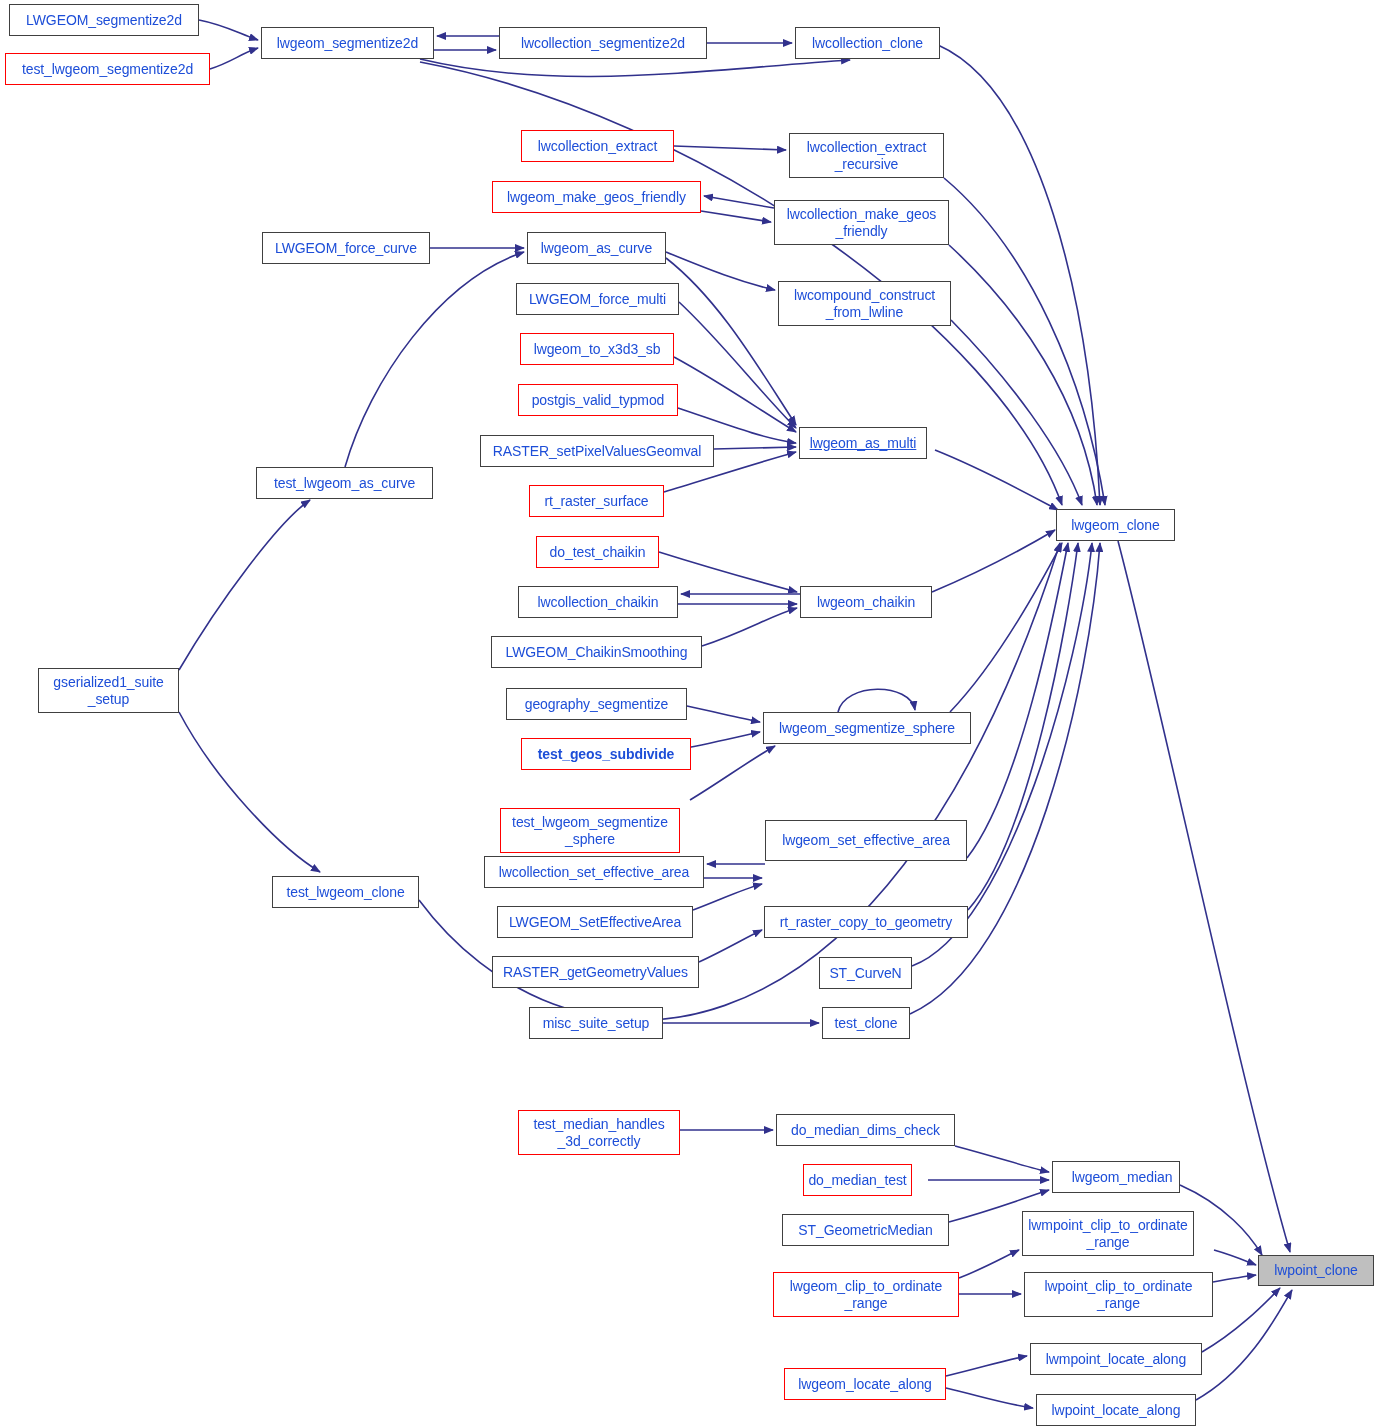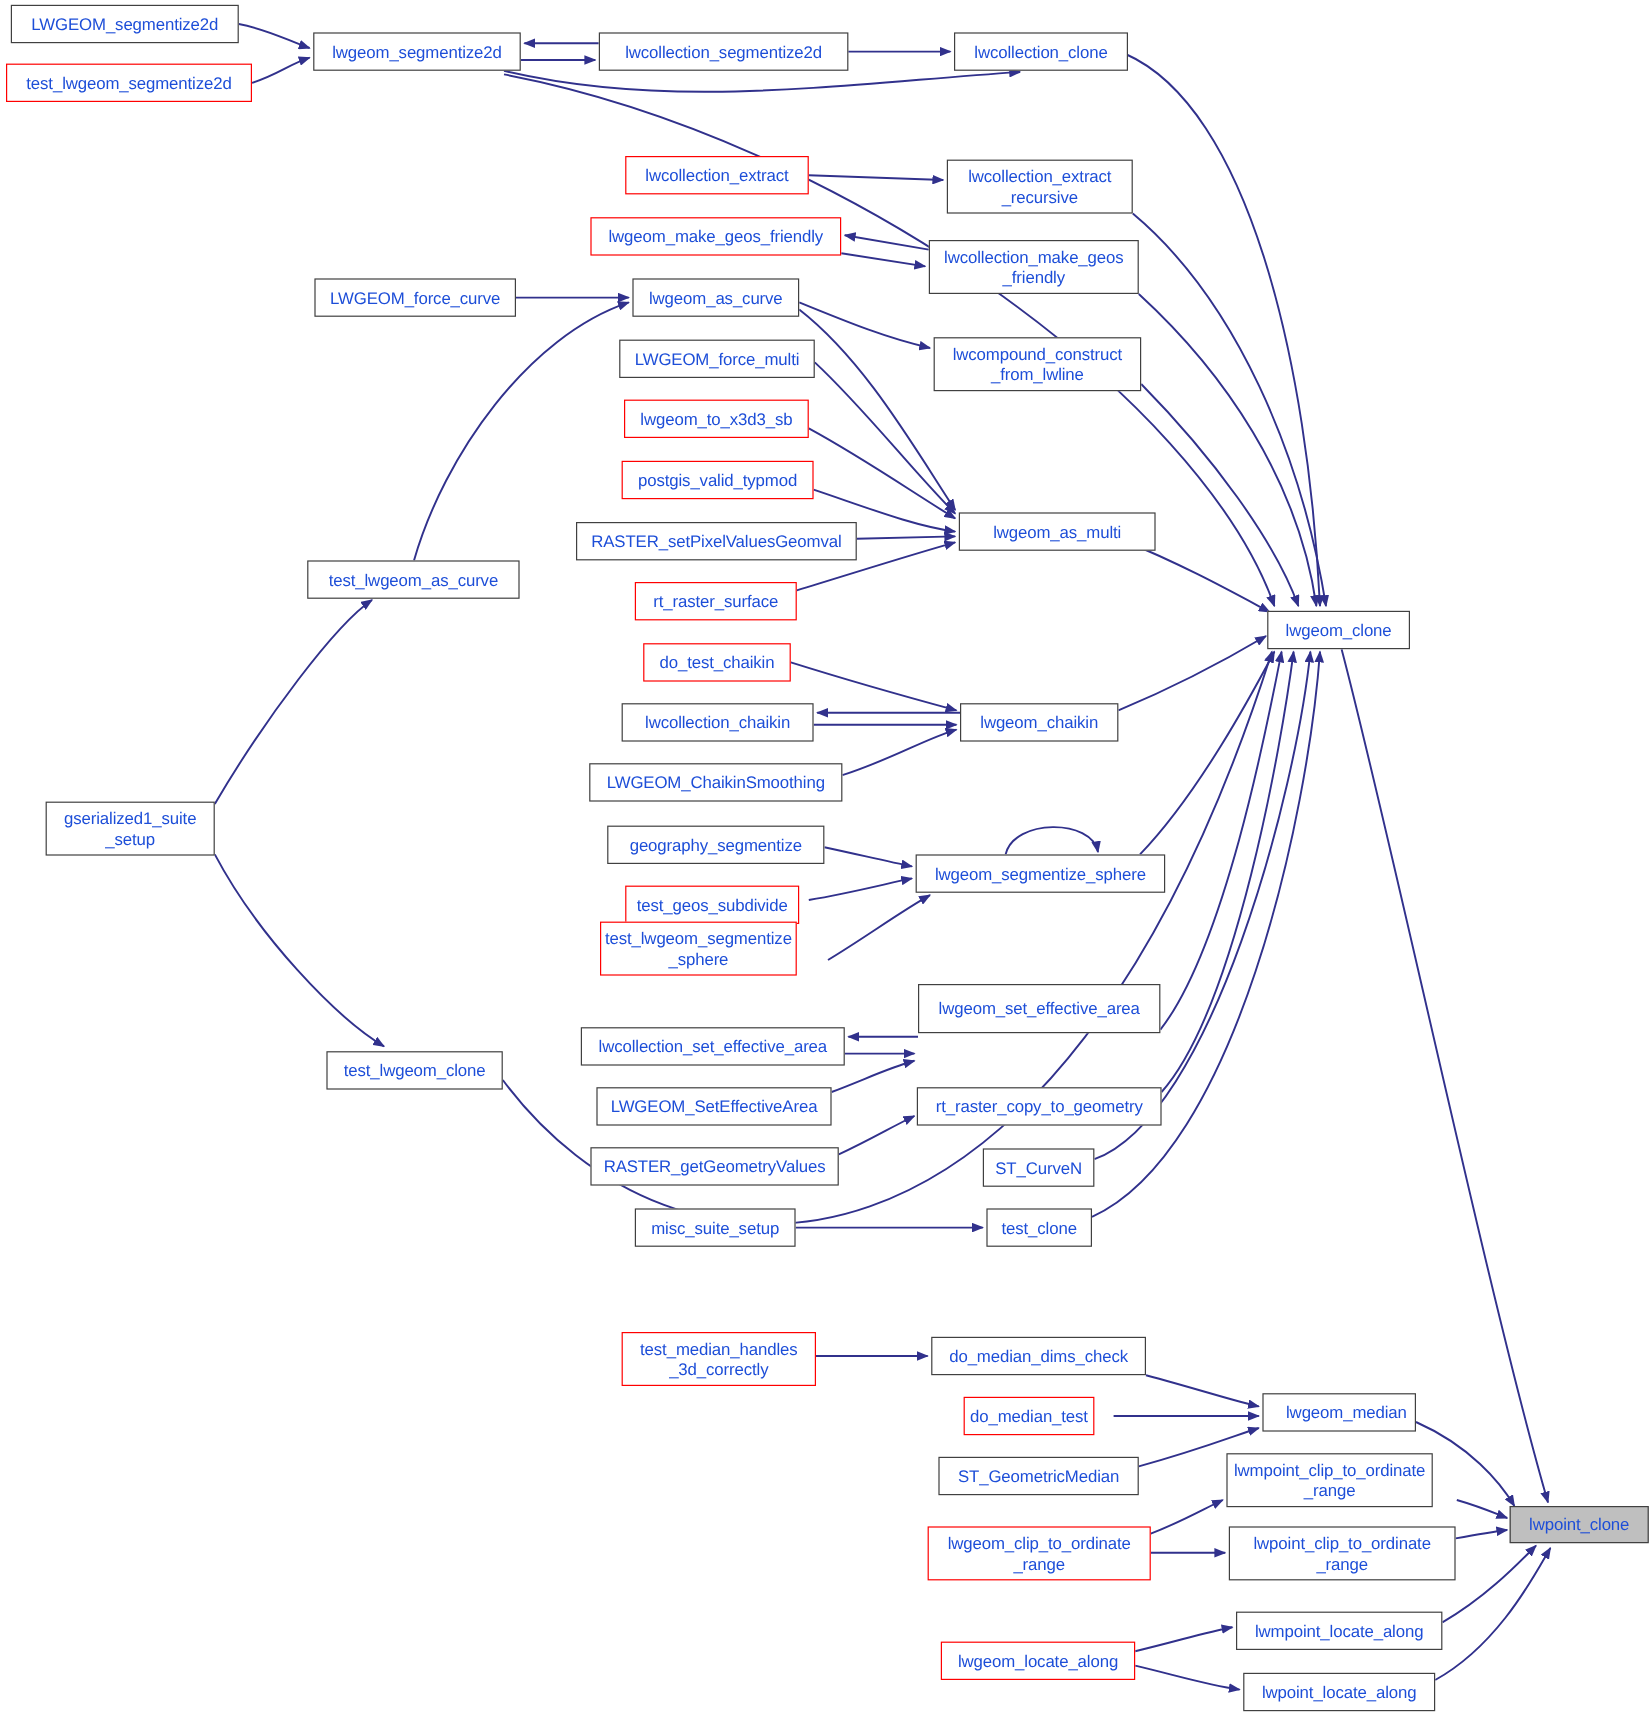--- a/index.html
+++ b/index.html
@@ -134,34 +134,34 @@
       <div class="node" style="left: 774px; top: 200px; width: 175px; height: 45px;"><span>lwcollection_make_geos
 _friendly</span></div>
       <div class="node" style="left: 262px; top: 232px; width: 168px; height: 32px;"><span>LWGEOM_force_curve</span></div>
       <div class="node" style="left: 527px; top: 232px; width: 139px; height: 32px;"><span>lwgeom_as_curve</span></div>
       <div class="node" style="left: 778px; top: 281px; width: 173px; height: 45px;"><span>lwcompound_construct
 _from_lwline</span></div>
       <div class="node" style="left: 516px; top: 283px; width: 163px; height: 32px;"><span>LWGEOM_force_multi</span></div>
       <div class="node red" style="left: 520px; top: 333px; width: 154px; height: 32px;"><span>lwgeom_to_x3d3_sb</span></div>
       <div class="node red" style="left: 518px; top: 384px; width: 160px; height: 32px;"><span>postgis_valid_typmod</span></div>
       <div class="node" style="left: 480px; top: 435px; width: 234px; height: 32px;"><span>RASTER_setPixelValuesGeomval</span></div>
-      <div class="node" style="left: 799px; top: 427px; width: 164px; height: 32px;"><span>lwgeom_as_multi</span></div>
+      <div class="node" style="left: 799px; top: 427px; width: 128px; height: 32px; text-decoration: underline;"><span>lwgeom_as_multi</span></div>
       <div class="node red" style="left: 529px; top: 485px; width: 135px; height: 32px;"><span>rt_raster_surface</span></div>
       <div class="node" style="left: 1056px; top: 509px; width: 119px; height: 32px;"><span>lwgeom_clone</span></div>
       <div class="node red" style="left: 536px; top: 536px; width: 123px; height: 32px;"><span>do_test_chaikin</span></div>
       <div class="node" style="left: 518px; top: 586px; width: 160px; height: 32px;"><span>lwcollection_chaikin</span></div>
       <div class="node" style="left: 800px; top: 586px; width: 132px; height: 32px;"><span>lwgeom_chaikin</span></div>
       <div class="node" style="left: 491px; top: 636px; width: 211px; height: 32px;"><span>LWGEOM_ChaikinSmoothing</span></div>
       <div class="node" style="left: 38px; top: 668px; width: 141px; height: 45px;"><span>gserialized1_suite
 _setup</span></div>
       <div class="node" style="left: 506px; top: 688px; width: 181px; height: 32px;"><span>geography_segmentize</span></div>
       <div class="node" style="left: 763px; top: 712px; width: 208px; height: 32px;"><span>lwgeom_segmentize_sphere</span></div>
-      <div class="node red" style="left: 521px; top: 738px; width: 145px; height: 32px;"><span>test_geos_subdivide</span></div>
+      <div class="node red" style="left: 521px; top: 738px; width: 170px; height: 32px; font-weight: bold;"><span>test_geos_subdivide</span></div>
       <div class="node" style="left: 256px; top: 467px; width: 177px; height: 32px;"><span>test_lwgeom_as_curve</span></div>
-      <div class="node red" style="left: 500px; top: 768px; width: 164px; height: 45px;"><span>test_lwgeom_segmentize
+      <div class="node red" style="left: 500px; top: 808px; width: 180px; height: 45px;"><span>test_lwgeom_segmentize
 _sphere</span></div>
       <div class="node" style="left: 484px; top: 856px; width: 220px; height: 32px;"><span>lwcollection_set_effective_area</span></div>
       <div class="node" style="left: 765px; top: 820px; width: 202px; height: 41px;"><span>lwgeom_set_effective_area</span></div>
       <div class="node" style="left: 272px; top: 876px; width: 147px; height: 32px;"><span>test_lwgeom_clone</span></div>
       <div class="node" style="left: 497px; top: 906px; width: 196px; height: 32px;"><span>LWGEOM_SetEffectiveArea</span></div>
       <div class="node" style="left: 764px; top: 906px; width: 204px; height: 32px;"><span>rt_raster_copy_to_geometry</span></div>
       <div class="node" style="left: 492px; top: 956px; width: 207px; height: 32px;"><span>RASTER_getGeometryValues</span></div>
       <div class="node" style="left: 819px; top: 957px; width: 93px; height: 32px;"><span>ST_CurveN</span></div>
       <div class="node" style="left: 529px; top: 1007px; width: 134px; height: 32px;"><span>misc_suite_setup</span></div>
       <div class="node" style="left: 822px; top: 1007px; width: 88px; height: 32px;"><span>test_clone</span></div>

